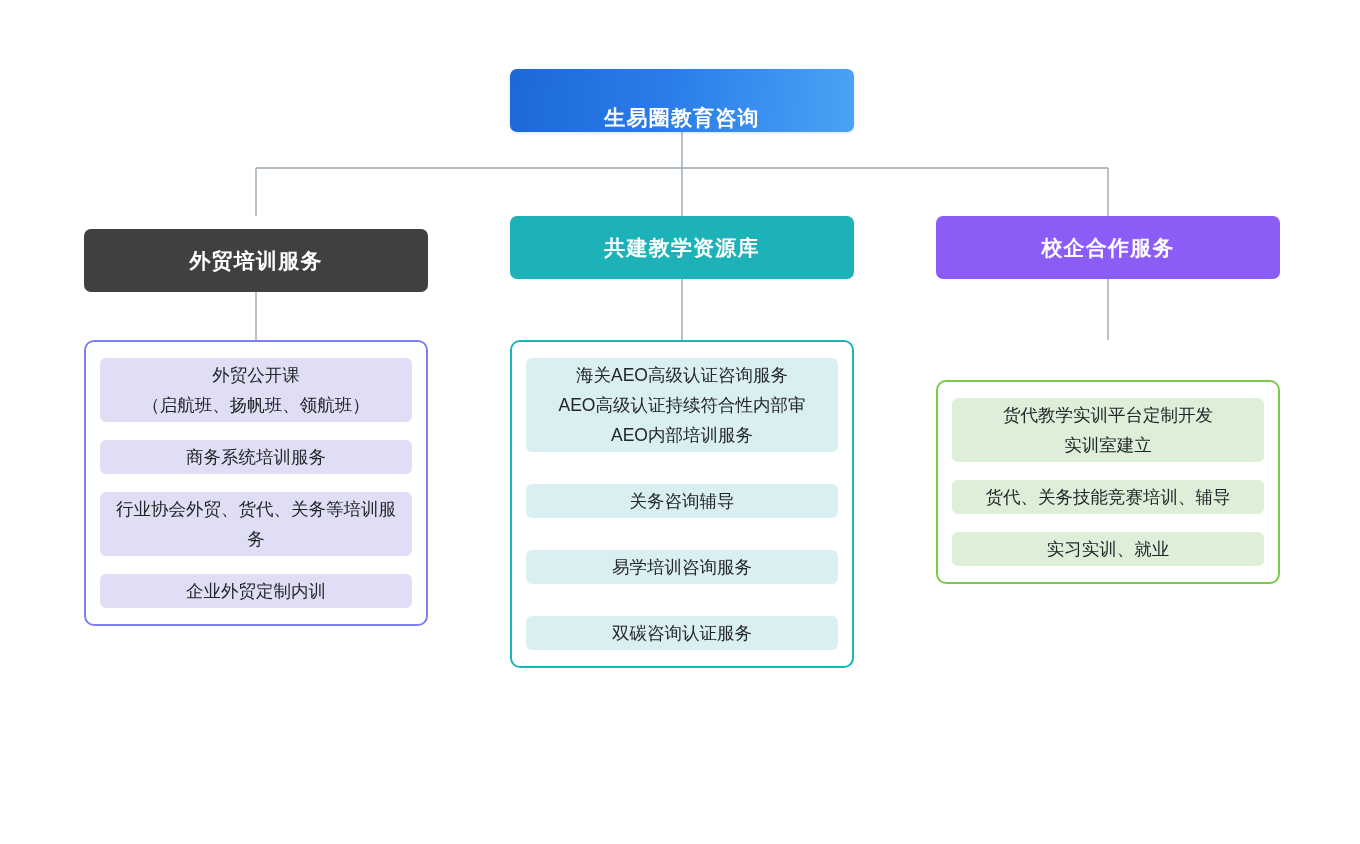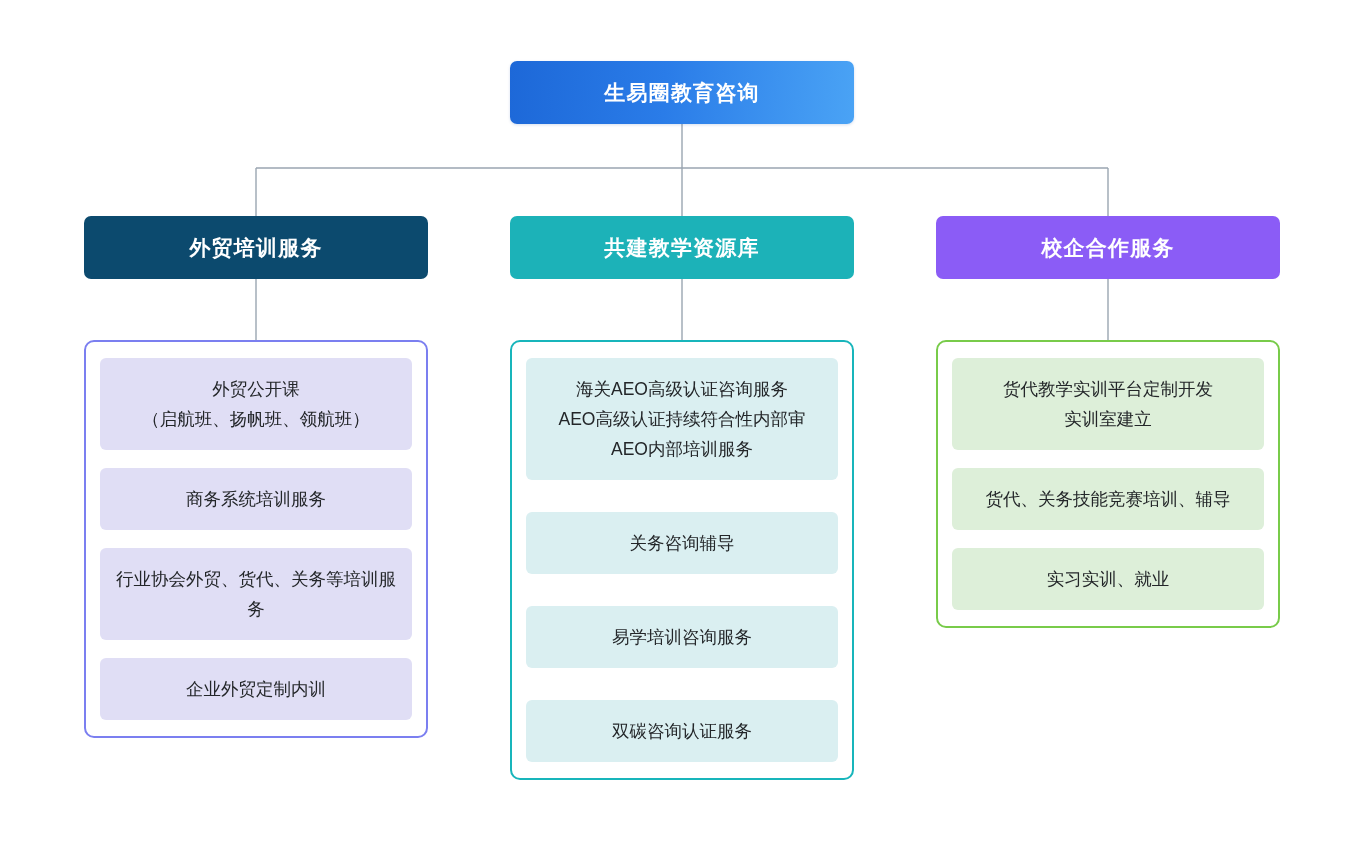--- a/index.html
+++ b/index.html
@@ -24,27 +24,27 @@
     left: 0;
     top: 0;
     width: 1360px;
     height: 844px;
     pointer-events: none;
   }
   
   .root-node {
     position: absolute;
     left: 510px;
-    top: 61px;
+    top: 69px;
     width: 344px;
     height: 63px;
     border-radius: 7px;
     background: linear-gradient(95deg, #1d68d8 0%, #2a7ce8 45%, #4aa3f5 100%);
     display: flex;
-    align-items: center;
+    align-items: flex-end;
     justify-content: center;
     box-shadow: 0 1px 3px rgba(30, 80, 160, 0.18);
   }
   .root-node .node-title {
     color: #ffffff;
     font-size: 21px;
     font-weight: bold;
     letter-spacing: 1.2px;
   }
   
@@ -85,41 +85,41 @@
   .leaf {
     border-radius: 6px;
     box-sizing: border-box;
     display: flex;
     align-items: center;
     justify-content: center;
     text-align: center;
     color: #232629;
     font-size: 17.5px;
     line-height: 30px;
-    padding: 16px 12px;
+    padding: 2px 12px;
     white-space: pre-line;
   }
   
   #branch-0 { left: 84px;  width: 344px; }
   #branch-1 { left: 510px; width: 344px; }
   #branch-2 { left: 936px; width: 344px; }
 
   
-  #branch-0 .branch-header { background: #0c4a6e; }
+  #branch-0 .branch-header { background: #404040; margin-top: 13px; }
   #branch-0 .branch-body   { border-color: #7b7ff0; }
   #branch-0 .leaf          { background: #e0def5; }
 
   
   #branch-1 .branch-header { background: #1cb2b8; }
   #branch-1 .branch-body   { border-color: #18b5bb; gap: 32px; }
   #branch-1 .leaf          { background: #daeff1; }
 
   
   #branch-2 .branch-header { background: #8b5cf6; }
-  #branch-2 .branch-body   { border-color: #78cb4a; }
+  #branch-2 .branch-body   { border-color: #78cb4a; margin-top: 40px; }
   #branch-2 .leaf          { background: #ddefd9; }
 </style>
 </head>
 <body>
 
 <div id="chart-root">
 
   <svg id="connectors" viewBox="0 0 1360 844" xmlns="http://www.w3.org/2000/svg">
 
     <line x1="682" y1="120" x2="682" y2="168" stroke="#9aa5b1" stroke-width="1.4"></line>

